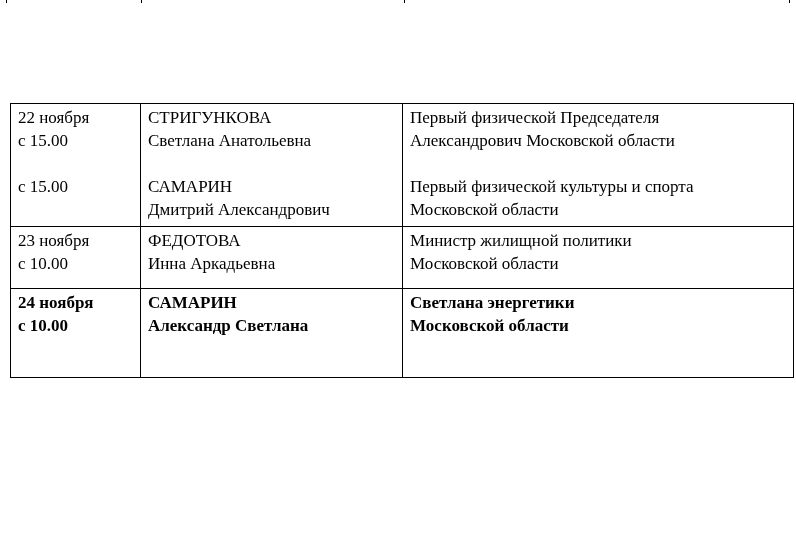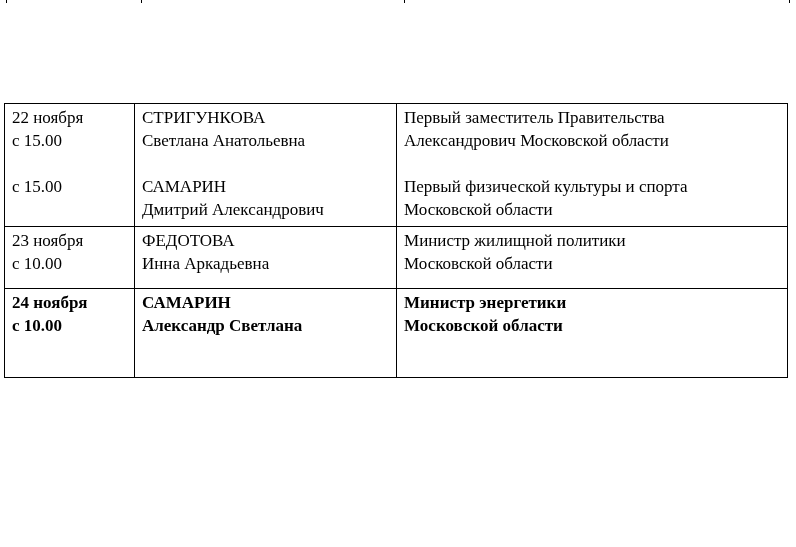--- a/index.html
+++ b/index.html
@@ -17,21 +17,21 @@
   }
   .tick {
     position: absolute;
     top: 0;
     width: 1px;
     height: 3px;
     background: #000;
   }
   .schedule {
     position: absolute;
-    left: 4px;
+    left: 10px;
     top: 103px;
     width: 784px;
     border-collapse: collapse;
     table-layout: fixed;
   }
   .schedule td {
     border: 1px solid #000;
     vertical-align: top;
     padding: 2px 7px 0 7px;
     font-size: 17px;
@@ -69,21 +69,21 @@
         <span class="entry">с 15.00</span>
       </td>
       <td>
         <span class="entry">СТРИГУНКОВА</span>
         <span class="entry">Светлана Анатольевна</span>
         <span class="gap"></span>
         <span class="entry">САМАРИН</span>
         <span class="entry">Дмитрий Александрович</span>
       </td>
       <td>
-        <span class="entry">Первый заместитель Правительства</span>
+        <span class="entry">Первый физической Председателя</span>
         <span class="entry">Александрович Московской области</span>
         <span class="gap"></span>
         <span class="entry">Первый физической культуры и спорта</span>
         <span class="entry">Московской области</span>
       </td>
     </tr>
     <tr class="row-2">
       <td>
         <span class="entry">23 ноября</span>
         <span class="entry">с 10.00</span>
@@ -100,18 +100,18 @@
     <tr class="row-3">
       <td>
         <span class="entry">24 ноября</span>
         <span class="entry">с 10.00</span>
       </td>
       <td>
         <span class="entry">САМАРИН</span>
         <span class="entry">Александр Светлана</span>
       </td>
       <td>
-        <span class="entry">Министр энергетики</span>
+        <span class="entry">Светлана энергетики</span>
         <span class="entry">Московской области</span>
       </td>
     </tr>
   </tbody>
 </table>
 
 </body></html>

